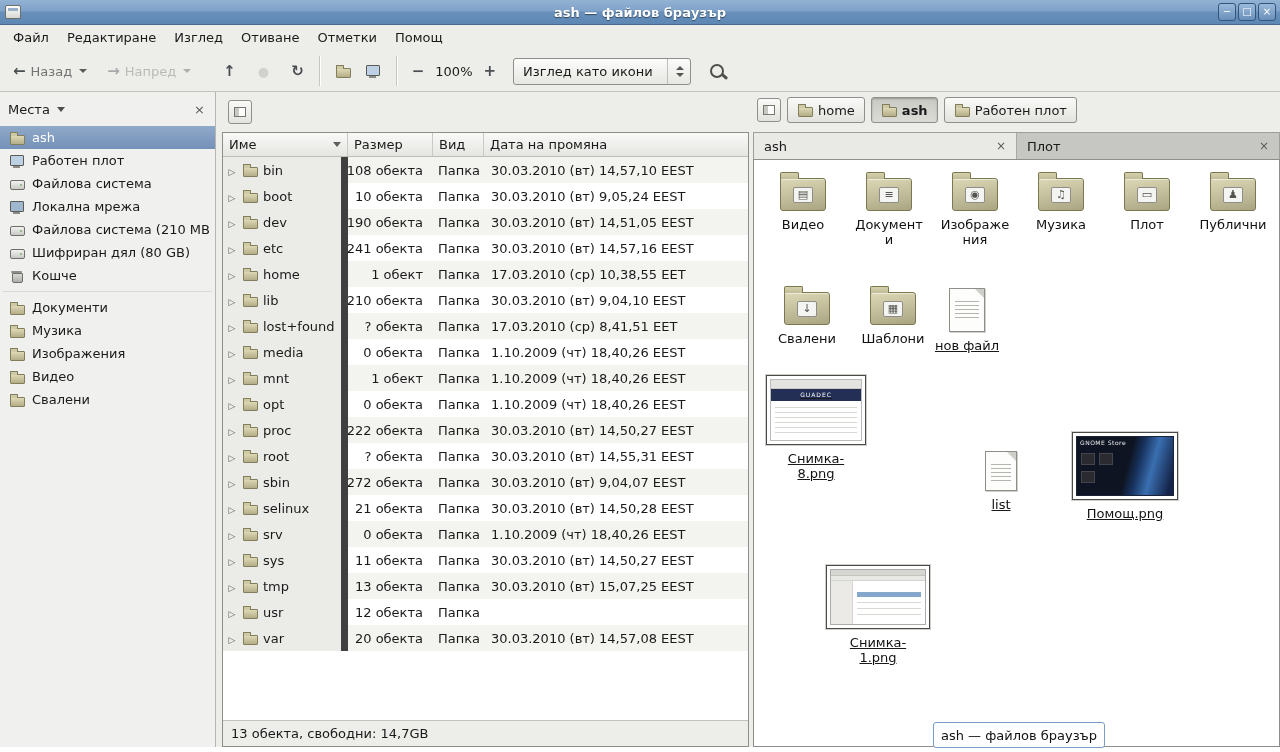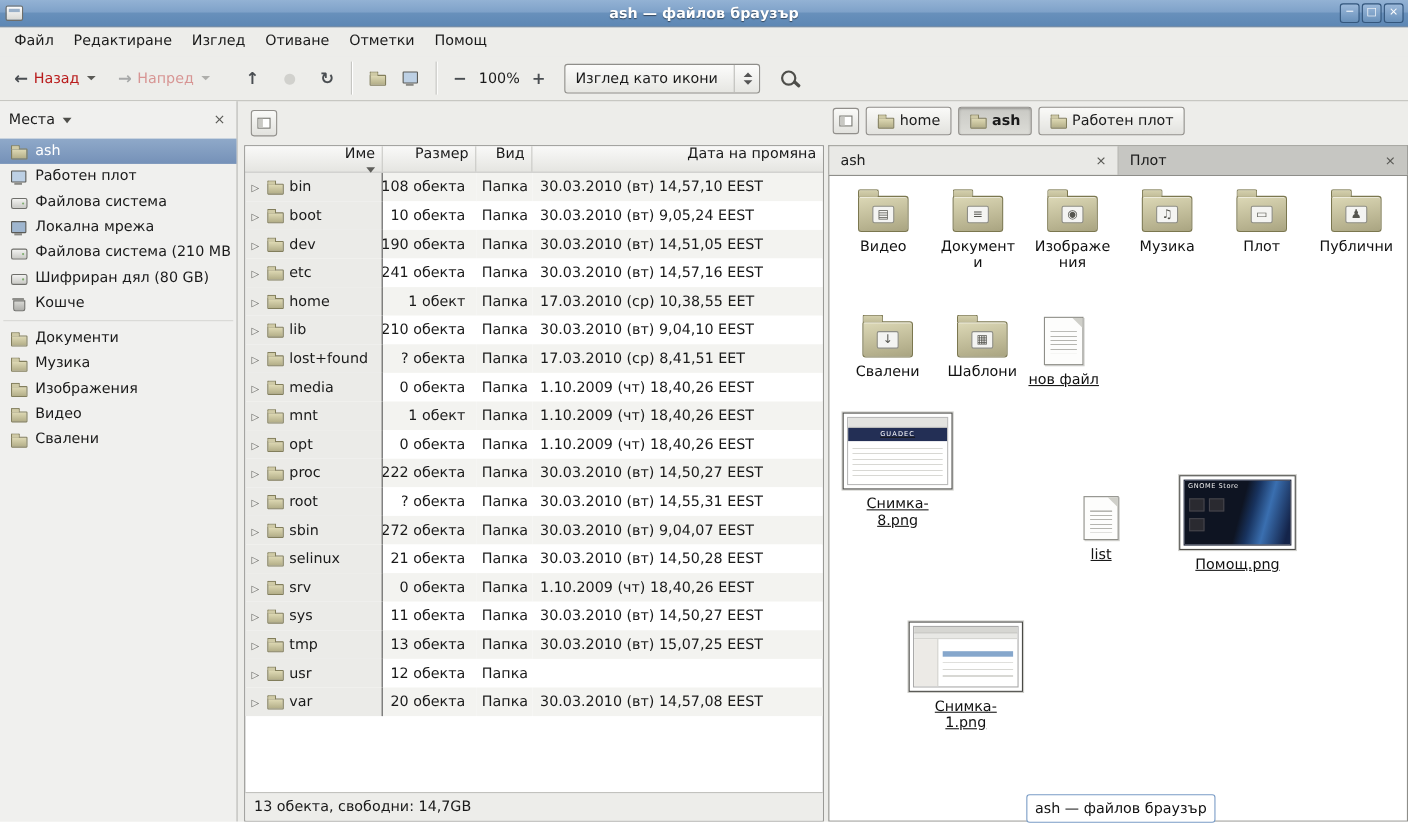--- a/index.html
+++ b/index.html
@@ -21,21 +21,21 @@
   background:linear-gradient(#9cb9da,#6890ba); color:#fff; font-size:10px; line-height:16px; text-align:center; }
 
 
 .menubar { position:absolute; top:25px; left:0; right:0; height:26px; background:#EDEDEA;
   display:flex; padding-left:4px; }
 .menu-item { padding:5px 9px 0; font-size:13px; }
 
 
 .toolbar { position:absolute; top:51px; left:0; right:0; height:41px; background:#EDEDEA;
   border-bottom:1px solid #C2C2BE; display:flex; align-items:center; }
-.tbtn { display:flex; align-items:center; gap:5px; height:33px; padding:0 7px; border-radius:3px; color:#b91c1c; }
+.tbtn { display:flex; align-items:center; gap:5px; height:33px; padding:0 7px; border-radius:3px; color:#737373; }
 .disabled { opacity:.42; }
 .gi::before { font-size:15px; font-weight:bold; color:#4a4e52; }
 .gi-back::before { content:"←"; }
 .gi-fwd::before { content:"→"; }
 .gi-up::before { content:"↑"; }
 .gi-stop::before { content:"●"; color:#ABABA7; font-size:13px; font-weight:normal; }
 .gi-reload::before { content:"↻"; }
 .gi-zoomout::before { content:"−"; }
 .gi-zoomin::before { content:"+"; }
 .drop { width:0; height:0; border-left:4px solid transparent; border-right:4px solid transparent;
@@ -84,27 +84,27 @@
 
 
 .listpane { position:absolute; left:222px; top:92px; width:527px; bottom:5px; }
 .minibtn { position:absolute; left:6px; top:8px; width:24px; height:24px; border:1px solid #918F8B;
   border-radius:3px; background:linear-gradient(#FAFAF8,#E2E2DE); display:flex; align-items:center; justify-content:center; }
 .paneico { width:12px; height:10px; border:1px solid #76766f; background:#fff; position:relative; }
 .paneico::before { content:""; position:absolute; left:0; top:0; bottom:0; width:4px; background:#c9c9c4; }
 .listbox { position:absolute; left:0; top:40px; right:0; bottom:0; border:1px solid #8E8E8A; background:#fff;
   display:flex; flex-direction:column; }
 .cols { display:flex; height:24px; background:linear-gradient(#F9F9F8,#E5E5E1); border-bottom:1px solid #BDBDB9; flex:none; }
-.col { display:flex; align-items:flex-end; padding:0 6px; border-right:1px solid #C9C9C5;flex-direction:column; }
+.col { display:flex; align-items:center; padding:0 6px; border-right:1px solid #C9C9C5; }
 .col.name { width:125px; } .col.size { width:85px; } .col.type { width:51px; } .col.date { flex:1; border-right:none; }
 .sortarrow { margin-left:auto; width:0; height:0; border:4px solid transparent; border-top:5px solid #5e5e5a; margin-top:4px; }
 .rowswrap { flex:1; overflow:hidden; }
 .row { display:flex; height:26px; }
 .cell { display:flex; align-items:center; white-space:nowrap; overflow:hidden; }
-.cell.name { width:125px; background:#EBEBE8; border-right:1px solid #404040; padding:0 2px 0 4px; gap:5px; }
+.cell.name { width:125px; background:#EBEBE8; border-right:7px solid #404040; padding:0 2px 0 4px; gap:5px; }
 .cell.size { width:85px; justify-content:flex-end; padding-right:10px; }
 .cell.type { width:51px; padding-left:5px; }
 .cell.date { flex:1; padding-left:7px; }
 .row:nth-child(odd) .cell:not(.name) { background:#F3F3F0; }
 .row:nth-child(even) .cell:not(.name) { background:#FFFFFF; }
 .exp { width:10px; text-align:center; flex:none; }
 .exp::before { content:"▷"; font-size:9px; color:#5e5e5a; }
 .statusbar { height:26px; background:#EDEDEA; border-top:1px solid #C2C2BE; display:flex; align-items:center;
   padding-left:8px; flex:none; }
 

